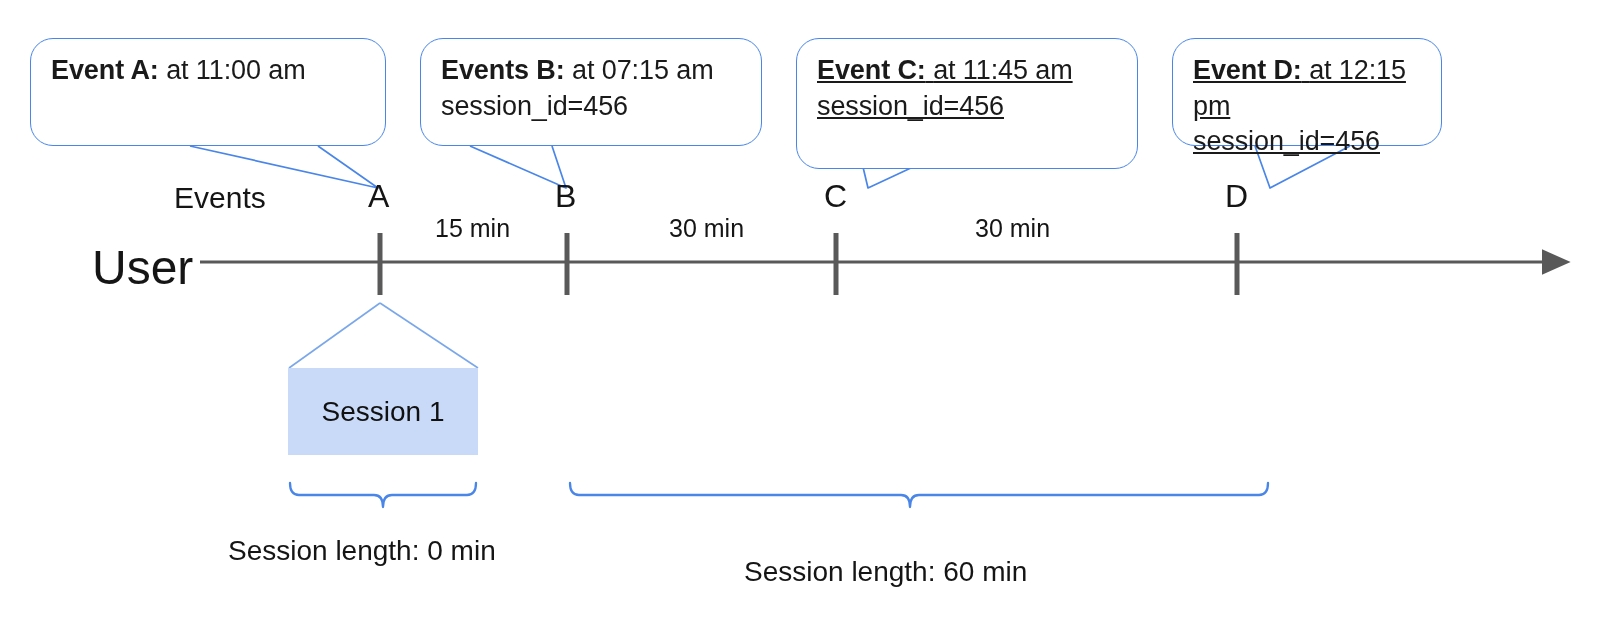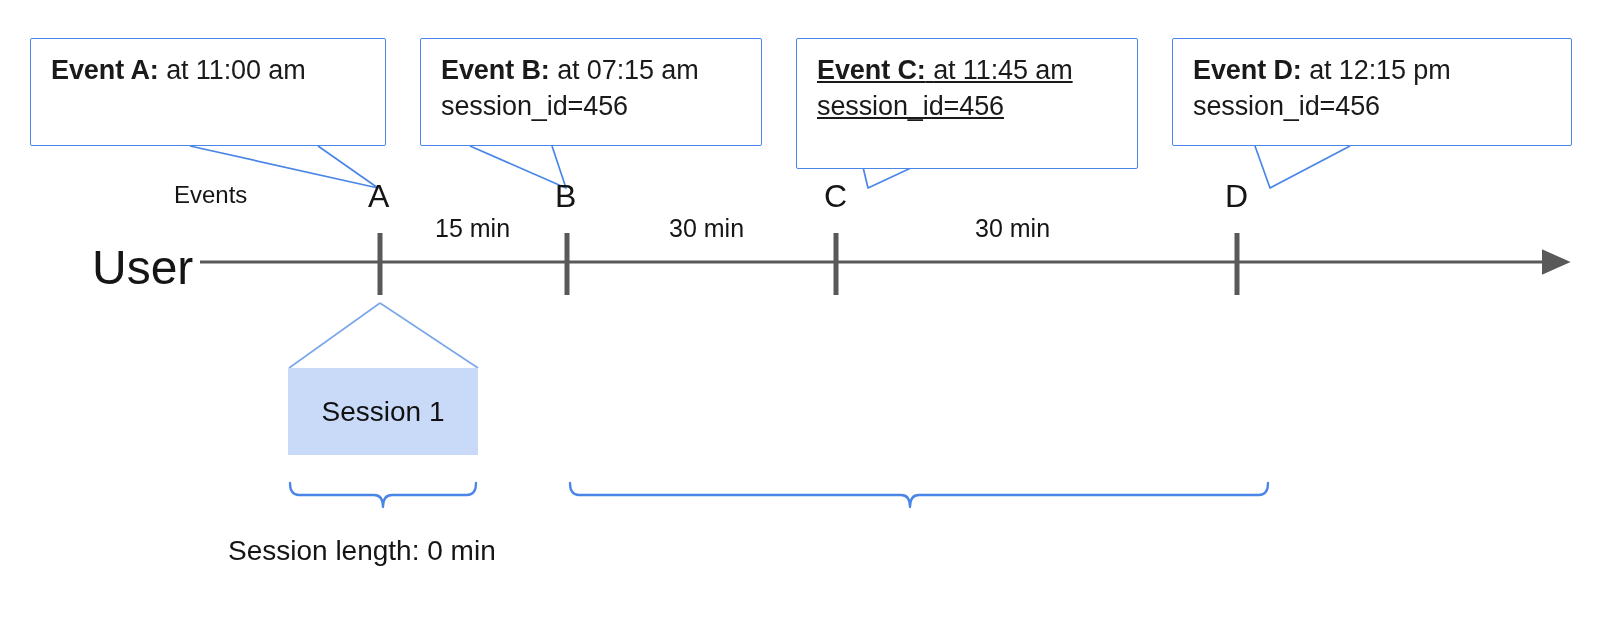--- a/index.html
+++ b/index.html
@@ -25,21 +25,21 @@
     top: 0;
     width: 1614px;
     height: 642px;
   }
 
   
   .callout {
     position: absolute;
     box-sizing: border-box;
     border: 1.7px solid #4a86e8;
-    border-radius: 2px;
+    border-radius: 23px;
     background: #ffffff;
     padding: 14px 16px 12px 20px;
     font-size: 27px;
     line-height: 1.32;
     color: #1a1a1a;
     letter-spacing: -0.1px;
     z-index: 3;
   }
   .callout .evt {
     font-weight: bold;
@@ -52,21 +52,21 @@
   .lbl {
     position: absolute;
     color: #151515;
     white-space: nowrap;
     z-index: 2;
   }
   .lbl-user {
     font-size: 48px;
   }
   .lbl-events {
-    font-size: 24px;
+    font-size: 30px;
   }
   .lbl-evt {
     font-size: 32px;
   }
   .lbl-dur {
     font-size: 25px;
   }
   .lbl-sesslen {
     font-size: 28px;
   }
@@ -131,32 +131,32 @@
 
     <path d="M 570,483 q 0,12 9,12 L 901,495 q 9,0 9,12 q 0,-12 9,-12 L 1259,495 q 9,0 9,-12" fill="none" stroke="#4a86e8" stroke-width="2.3" stroke-linecap="round" stroke-linejoin="round"></path>
   </svg>
 
   <div class="callout" style="left:30px; top:38px; width:356px; height:108px;">
     <span class="evt">Event A:</span>
     <span>at 11:00 am</span>
   </div>
 
   <div class="callout" style="left:420px; top:38px; width:342px; height:108px;">
-    <span class="evt">Event B:</span>
+    <span class="evt">Events B:</span>
     <span>at 07:15 am</span>
     <span class="ln2">session_id=456</span>
   </div>
 
   <div class="callout" style="left:796px; top:38px; width:342px; height:131px;text-decoration:underline;">
     <span class="evt">Event C:</span>
     <span>at 11:45 am</span>
     <span class="ln2">session_id=456</span>
   </div>
 
-  <div class="callout" style="left:1172px; top:38px; width:400px; height:108px;">
+  <div class="callout" style="left:1172px; top:38px; width:270px; height:108px;text-decoration:underline;">
     <span class="evt">Event D:</span>
     <span>at 12:15 pm</span>
     <span class="ln2">session_id=456</span>
   </div>
 
   <div class="lbl lbl-events" style="left:174px; top:181px;">Events</div>
 
   <div class="lbl lbl-user" style="left:92px; top:240px;">User</div>
 
   <div class="lbl lbl-evt" style="left:368px; top:178px;">A</div>
@@ -167,14 +167,15 @@
   <div class="lbl lbl-dur" style="left:435px; top:214px;">15 min</div>
   <div class="lbl lbl-dur" style="left:669px; top:214px;">30 min</div>
   <div class="lbl lbl-dur" style="left:975px; top:214px;">30 min</div>
 
   <div class="sessbar" style="left:288px; top:368px; width:190px; height:87px;">
     <span>Session 1</span>
   </div>
 
 
   <div class="lbl lbl-sesslen" style="left:228px; top:535px;">Session length: 0 min</div>
+  <div class="lbl lbl-sesslen" style="left:744px; top:556px;">Session length: 60 min</div>
 
 </div>
 
 </body></html>

